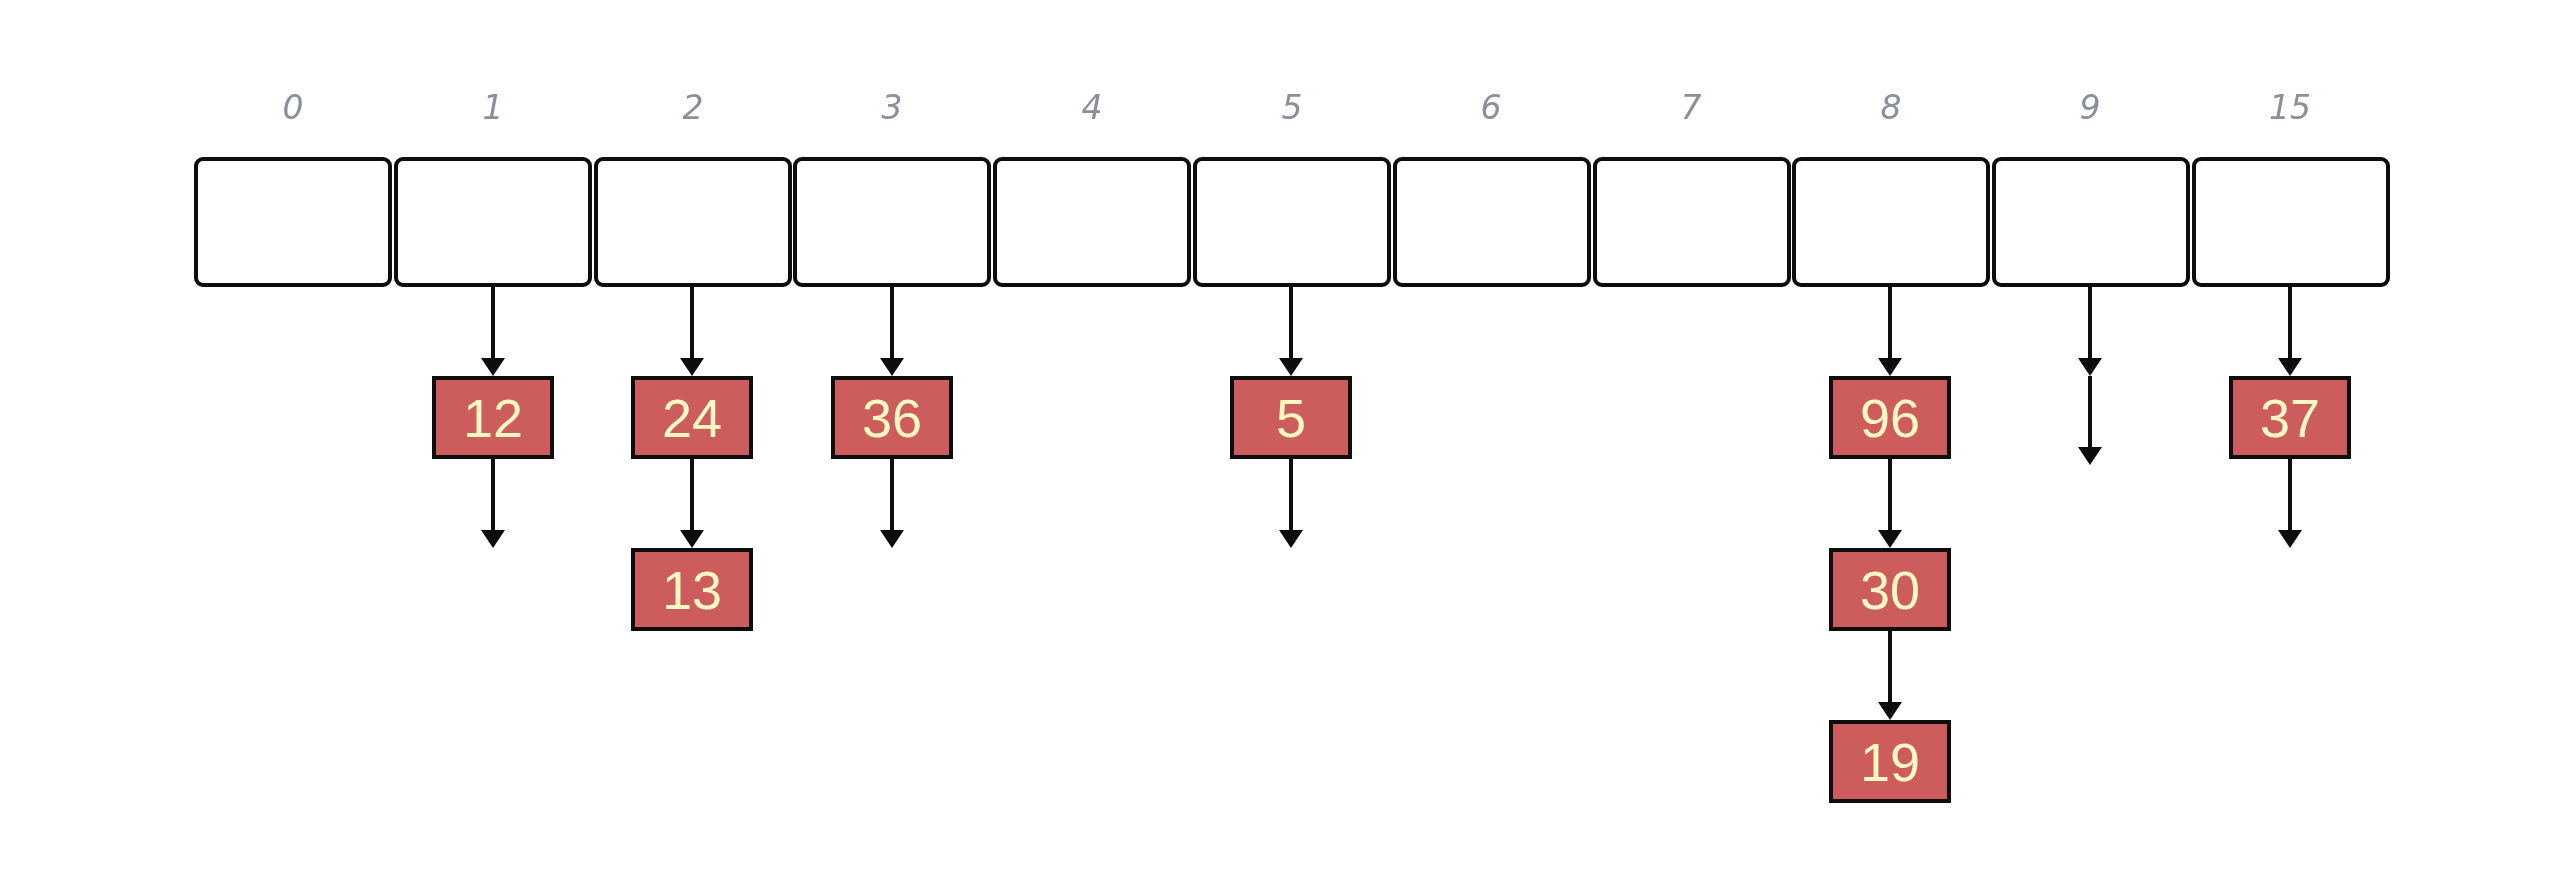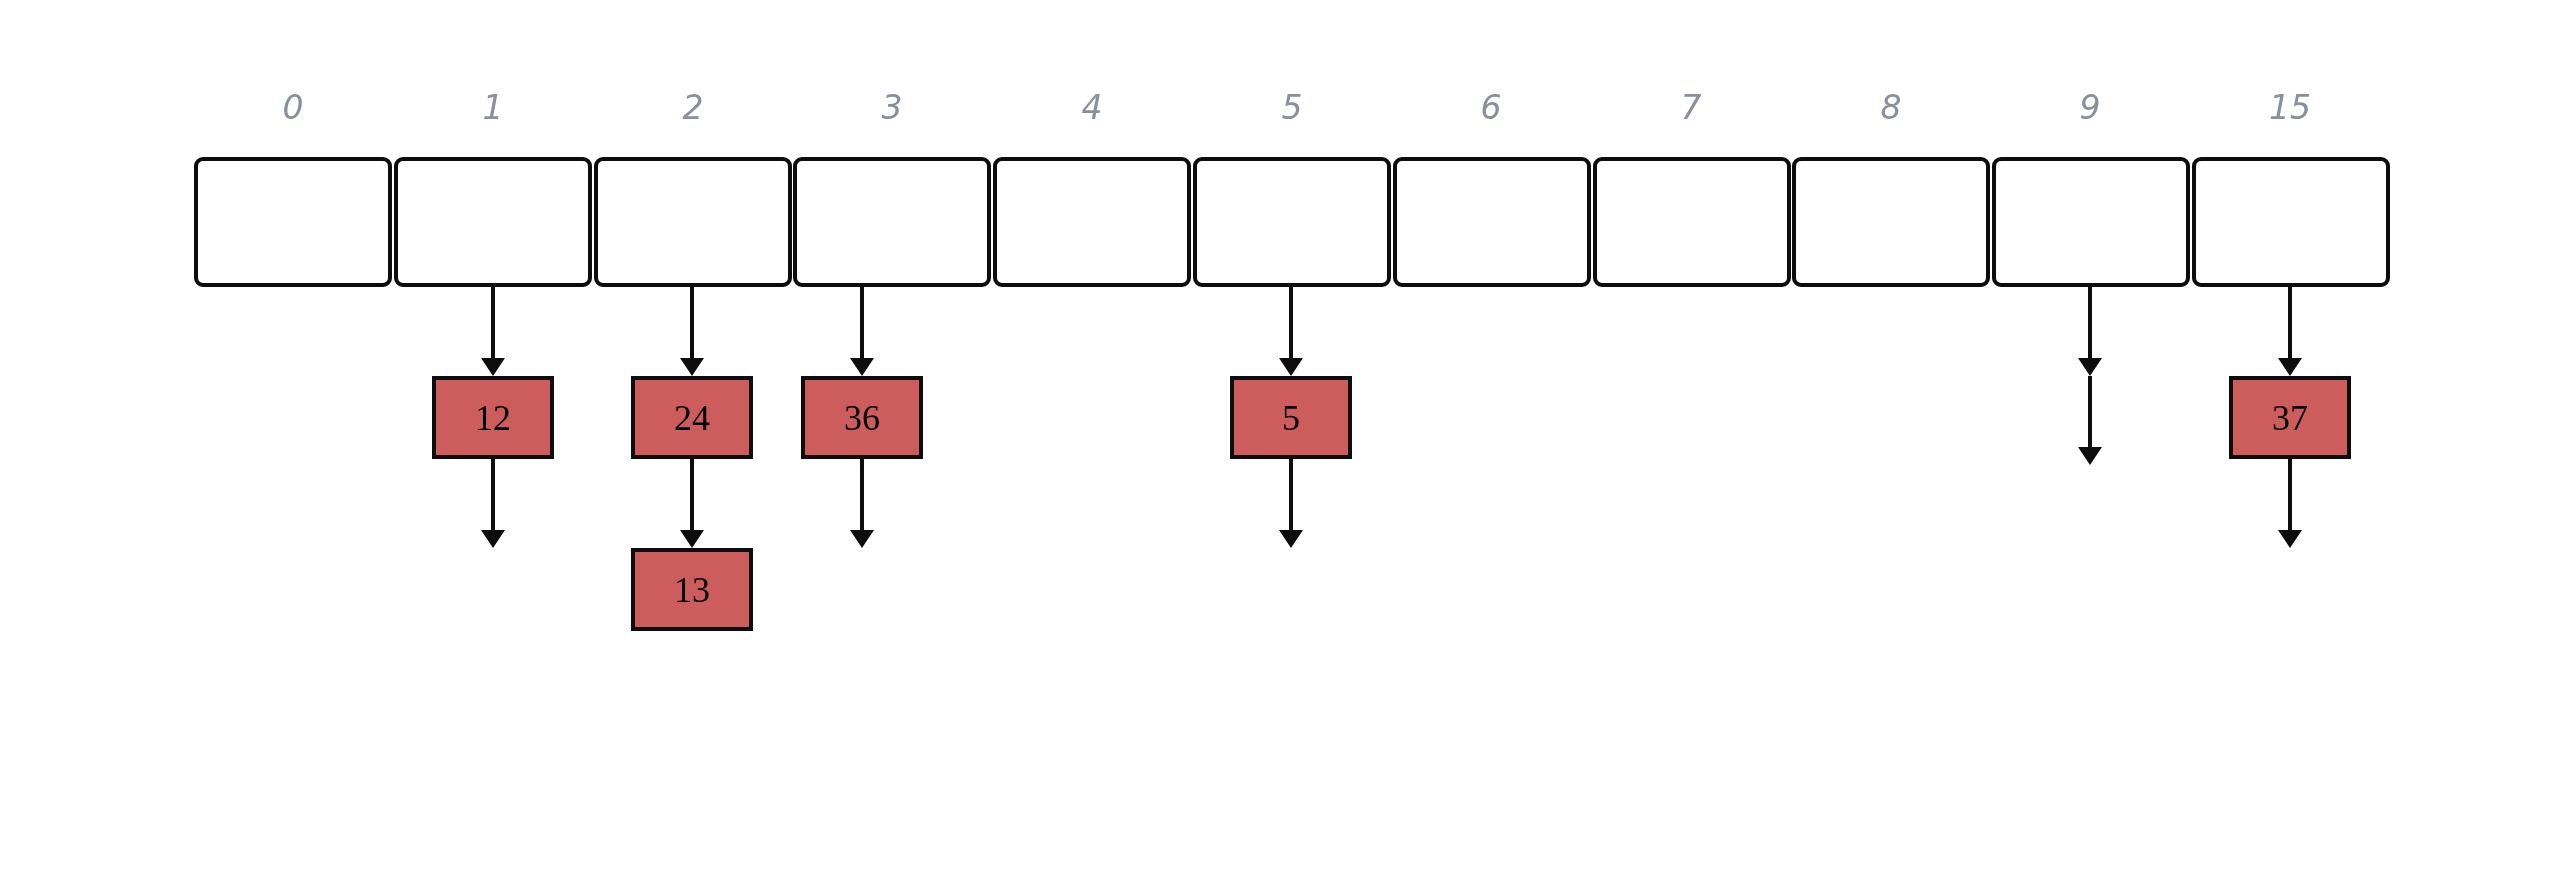--- a/index.html
+++ b/index.html
@@ -72,24 +72,23 @@
     box-sizing: border-box;
     width: 122px;
     height: 83px;
     background: #cd5c5c;
     border: 4px solid #0d0d0d;
     display: flex;
     align-items: center;
     justify-content: center;
   }
   .node-value {
-    color: #000000;
-    font-size: 36px;
+    color: #fef9c3;
+    font-size: 54px;
     line-height: 1;
-    font-family: Liberation Serif, serif;
   }
 </style>
 </head>
 <body>
 
 <div class="canvas">
 
   <span class="bucket-label" style="left:239px">0</span>
   <span class="bucket-label" style="left:439px">1</span>
   <span class="bucket-label" style="left:639px">2</span>
@@ -140,21 +139,21 @@
       </div>
     <div class="arrow">
         <div class="arrow-line"></div>
         <div class="arrow-head"></div>
       </div>
     <div class="node">
         <span class="node-value">13</span>
       </div>
   </div>
 
-  <div class="chain" style="left:801px">
+  <div class="chain" style="left:831px">
     <div class="arrow">
         <div class="arrow-line"></div>
         <div class="arrow-head"></div>
       </div>
     <div class="node">
         <span class="node-value">36</span>
       </div>
     <div class="arrow">
         <div class="arrow-line"></div>
         <div class="arrow-head"></div>
@@ -168,20 +167,43 @@
       </div>
     <div class="node">
         <span class="node-value">5</span>
       </div>
     <div class="arrow">
         <div class="arrow-line"></div>
         <div class="arrow-head"></div>
       </div>
   </div>
 
+  <div class="chain" style="left:1829px">
+    <div class="arrow">
+        <div class="arrow-line"></div>
+        <div class="arrow-head"></div>
+      </div>
+    <div class="node">
+        <span class="node-value">96</span>
+      </div>
+    <div class="arrow">
+        <div class="arrow-line"></div>
+        <div class="arrow-head"></div>
+      </div>
+    <div class="node">
+        <span class="node-value">30</span>
+      </div>
+    <div class="arrow">
+        <div class="arrow-line"></div>
+        <div class="arrow-head"></div>
+      </div>
+    <div class="node">
+        <span class="node-value">19</span>
+      </div>
+  </div>
 
   <div class="chain" style="left:2029px">
     <div class="arrow">
         <div class="arrow-line"></div>
         <div class="arrow-head"></div>
       </div>
     <div class="arrow">
         <div class="arrow-line"></div>
         <div class="arrow-head"></div>
       </div>

